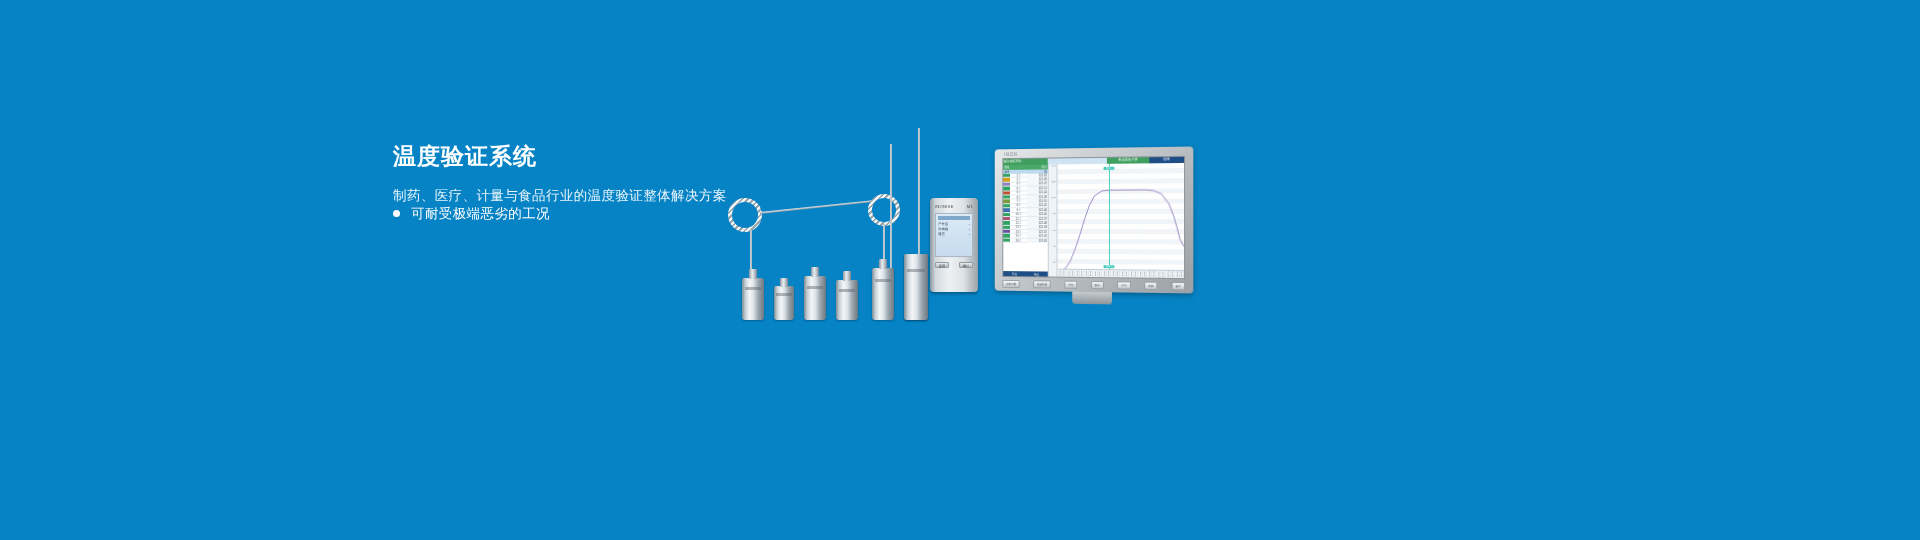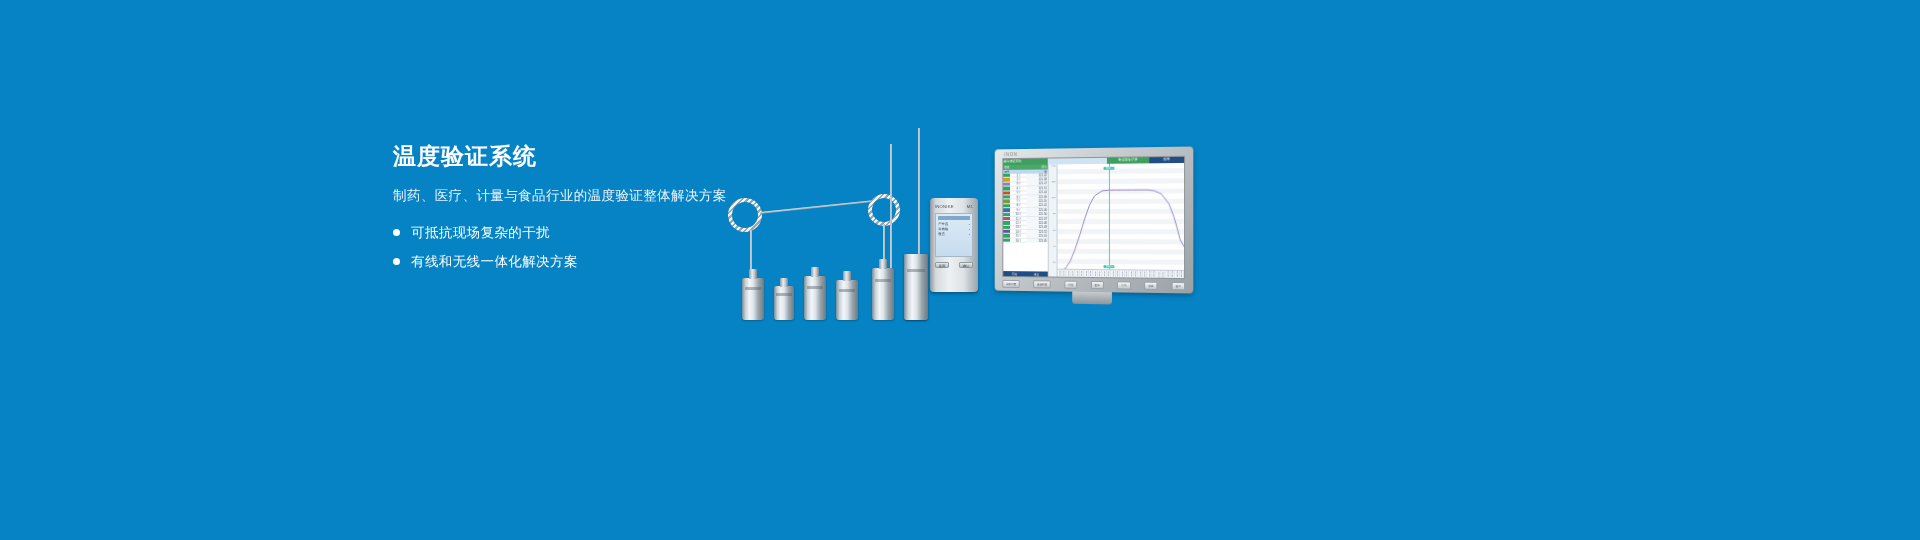--- a/index.html
+++ b/index.html
@@ -27,21 +27,20 @@
     line-height:1.2;
     color:#ffffff;
     margin-bottom:16px;
   }
   .subtitle {
     font-size:13.5px;
     font-weight:normal;
     letter-spacing:.4px;
     color:#eaf6fd;
     white-space:nowrap;
-    margin-bottom:19px;
   }
   .bullets { list-style:none; }
   .bullet {
     display:flex;
     align-items:center;
     font-size:13.5px;
     letter-spacing:.4px;
     color:#ffffff;
     margin-bottom:11px;
     white-space:nowrap;
@@ -288,25 +287,21 @@
 <div class="banner">
 
   <div class="text-block">
     <div class="headline">温度验证系统</div>
 
     <div class="subtitle">制药、医疗、计量与食品行业的温度验证整体解决方案</div>
 
     <ul class="bullets">
       <li class="bullet">
         <span class="bullet-dot"></span>
-        <span>可抵抗现场复杂的干扰</span>
-      </li>
-      <li class="bullet">
-        <span class="bullet-dot"></span>
-        <span>有线和无线一体化解决方案</span>
+        <span>可耐受极端恶劣的工况</span>
       </li>
     </ul>
   </div>
 
   <div class="product-scene">
 
     <div class="coil" style="left:8px; top:88px; width:34px; height:34px;"></div>
     <div class="coil-lead" style="left:40px; top:102px; width:116px; transform:rotate(-6deg);"></div>
     <div class="coil" style="left:148px; top:84px; width:32px; height:32px;"></div>
 

